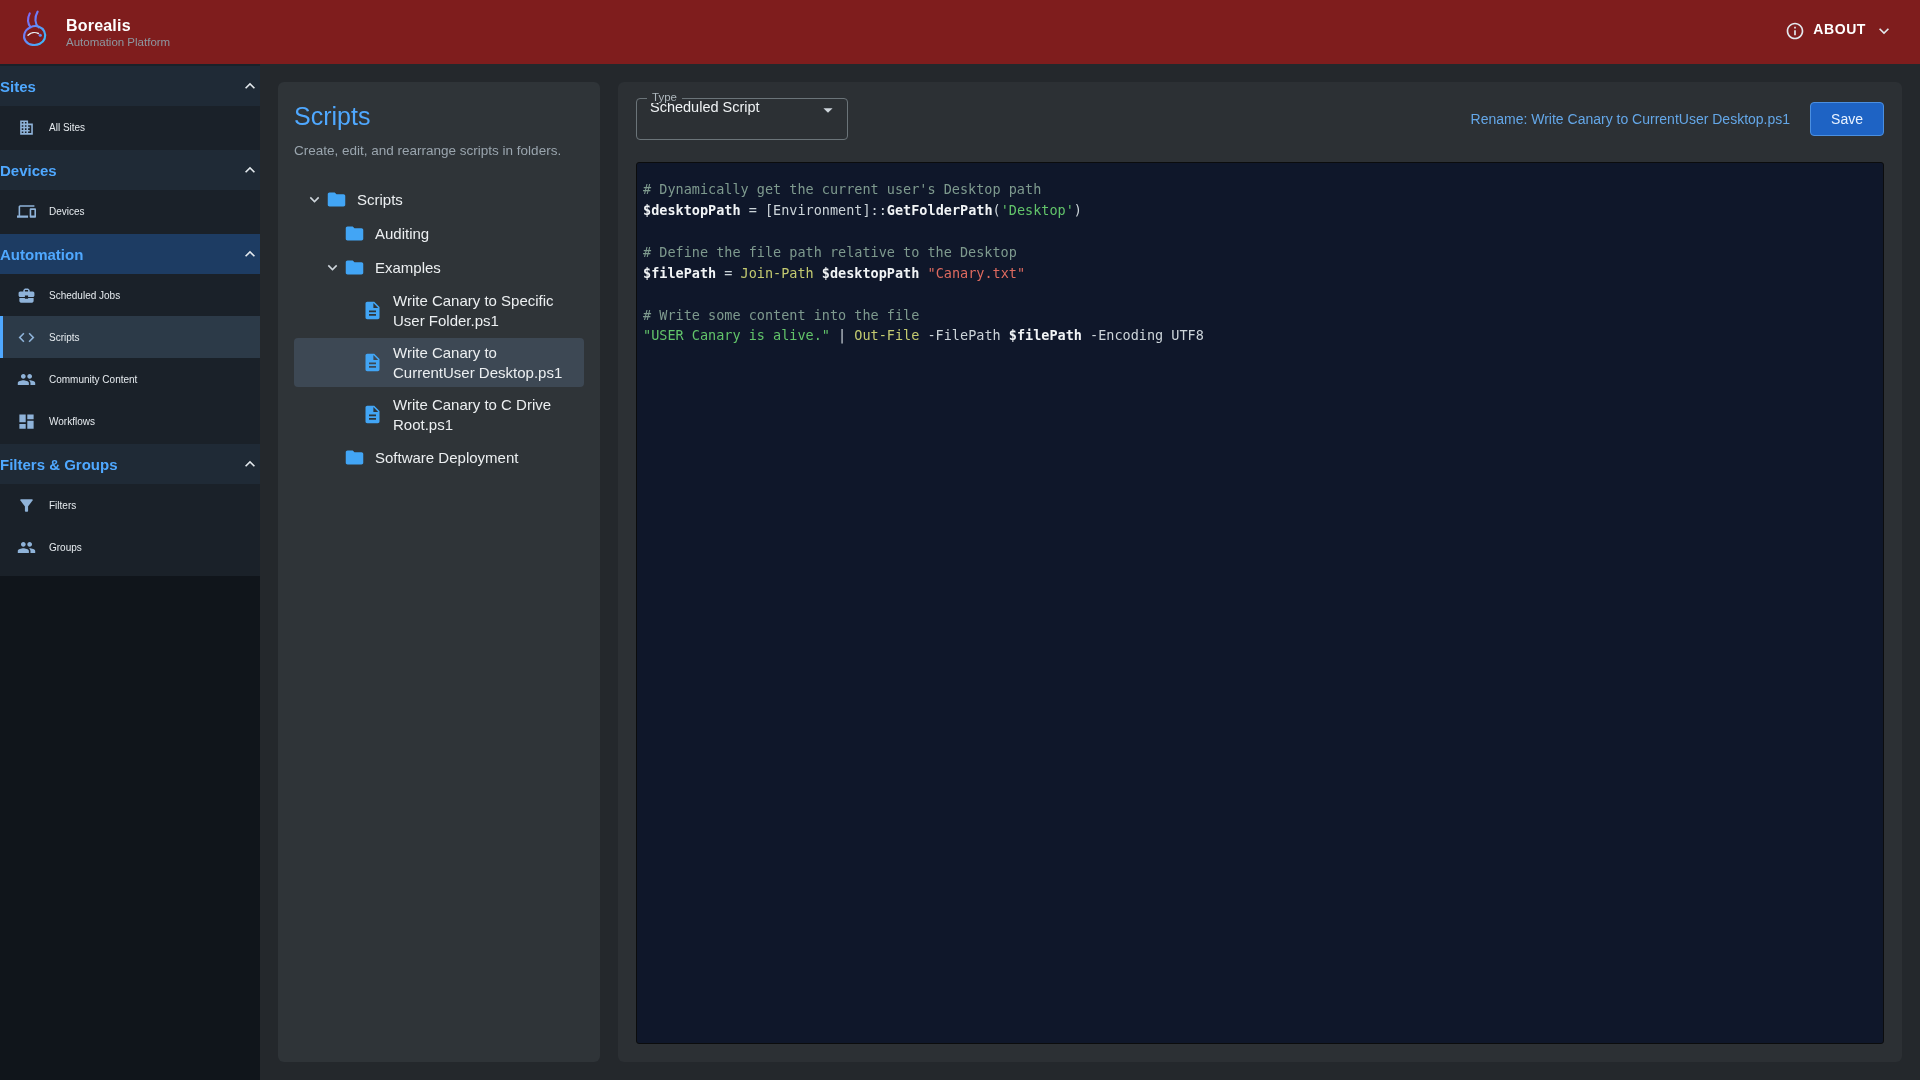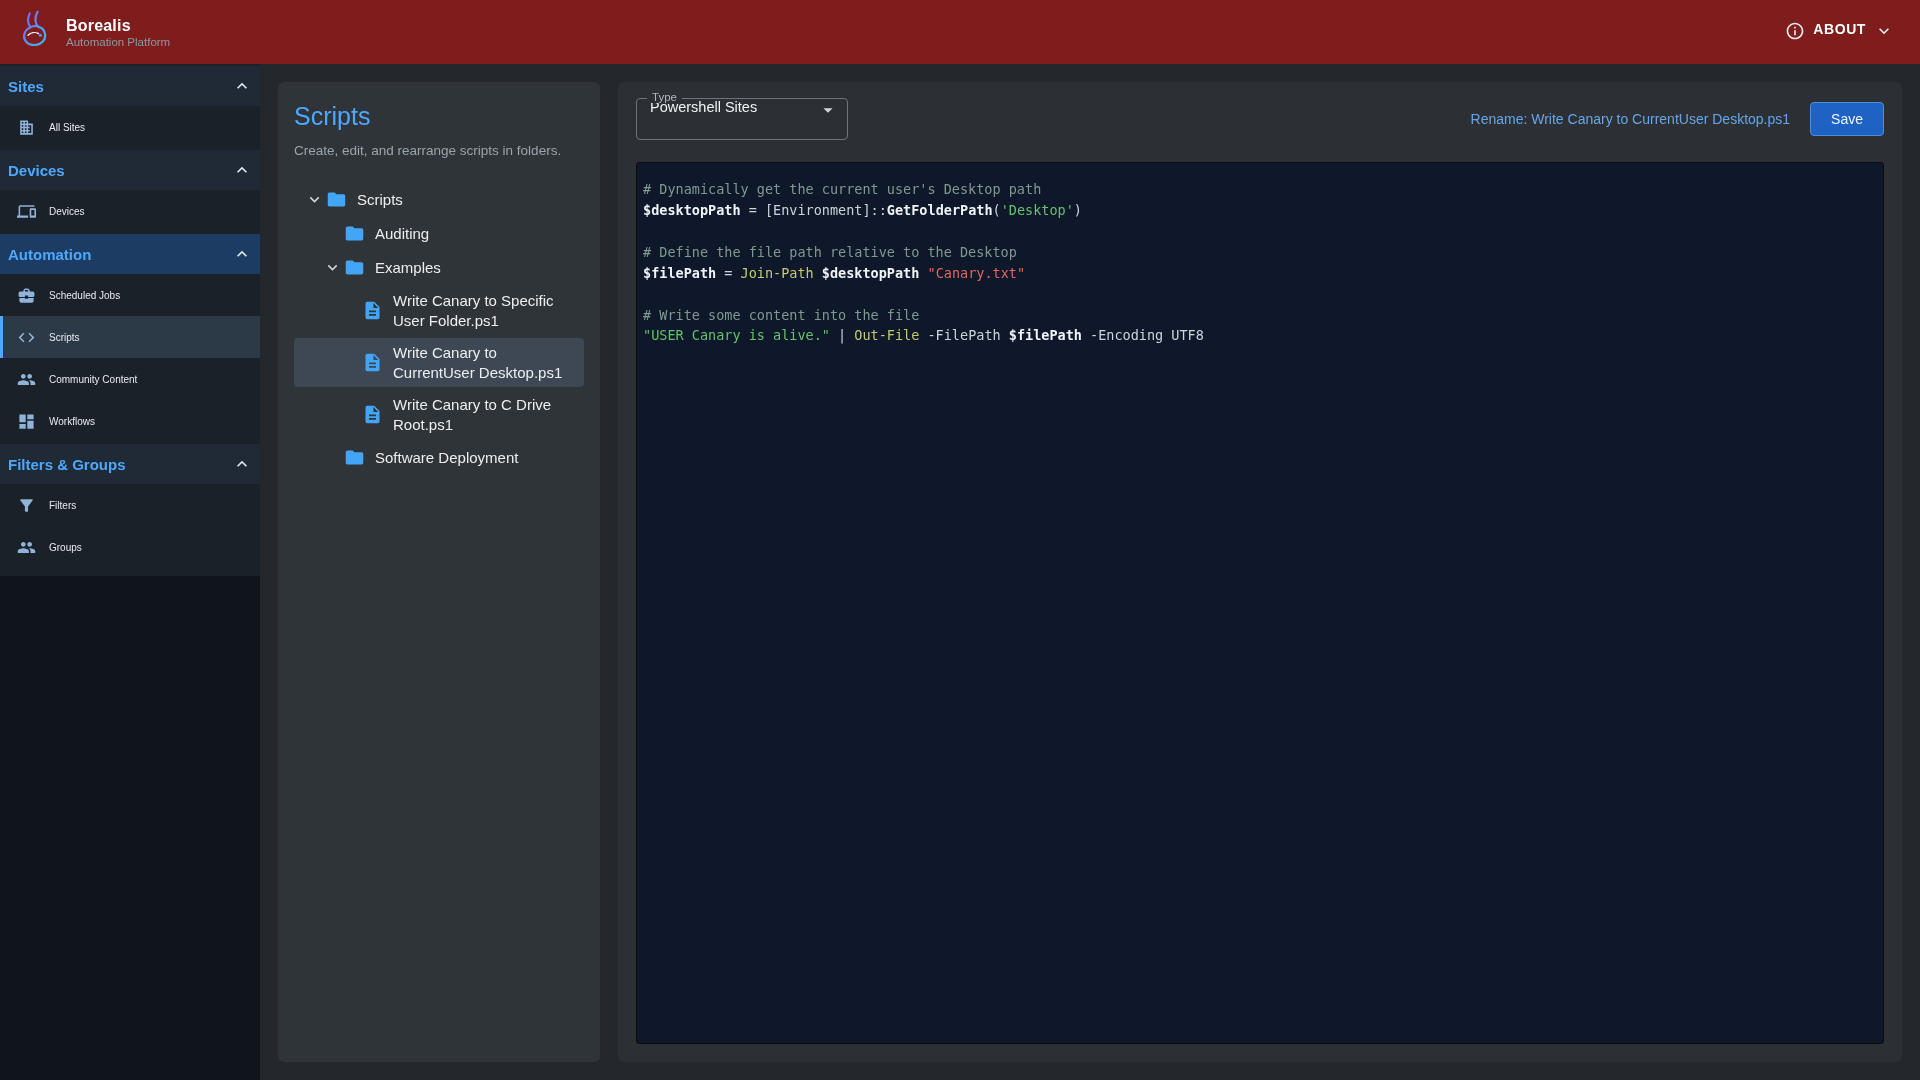--- a/index.html
+++ b/index.html
@@ -23,21 +23,21 @@
   .about svg { width:20px; height:20px; fill:#e3e9ee; }
 
   
   .bodyrow { flex:1; display:flex; min-height:0; }
 
   
   .sidebar { width:260px; flex:0 0 260px; background:#10151b; display:flex; flex-direction:column; }
   .sidebar-sections { background:#1a2129; padding-bottom:8px; }
   .sec-header {
     height:40px; display:flex; align-items:center; justify-content:space-between;
-    padding:0 8px; background:#1f2a36; color:#4fa8ff;
+    padding:0 0; background:#1f2a36; color:#4fa8ff;
     font-size:15px; font-weight:700; margin-top:2px; cursor:pointer;
   }
   .sec-header.active { background:#1d3c63; }
   .sec-header .icon svg { width:20px; height:20px; fill:#e3e9ee; display:block; }
   .nav-item {
     height:42px; display:flex; align-items:center; gap:13px;
     padding:0 17px; font-size:10px; color:#e6ebef; cursor:pointer;
   }
   .nav-item.selected { background:#2c3a48; box-shadow:inset 3px 0 0 #4fa8ff; }
   .nav-item .icon svg { width:19px; height:19px; fill:#8fb3d9; display:block; }
@@ -318,21 +318,21 @@
               </span>
               <span class="tree-label">Software Deployment</span>
             </div>
           </div>
       </section>
 
       <section class="editor-panel">
         <div class="editor-toolbar">
           <div class="type-select">
             <span class="type-label">Type</span>
-            <span class="type-value">Powershell Sites</span>
+            <span class="type-value">Scheduled Script</span>
             <span class="select-arrow">
               <svg viewBox="0 0 24 24">
                   <path d="M7 10l5 5 5-5z"></path>
                 </svg>
             </span>
           </div>
           <div class="toolbar-right">
             <a class="rename-link">Rename: Write Canary to CurrentUser Desktop.ps1</a>
             <button class="save-btn">Save</button>
           </div>

